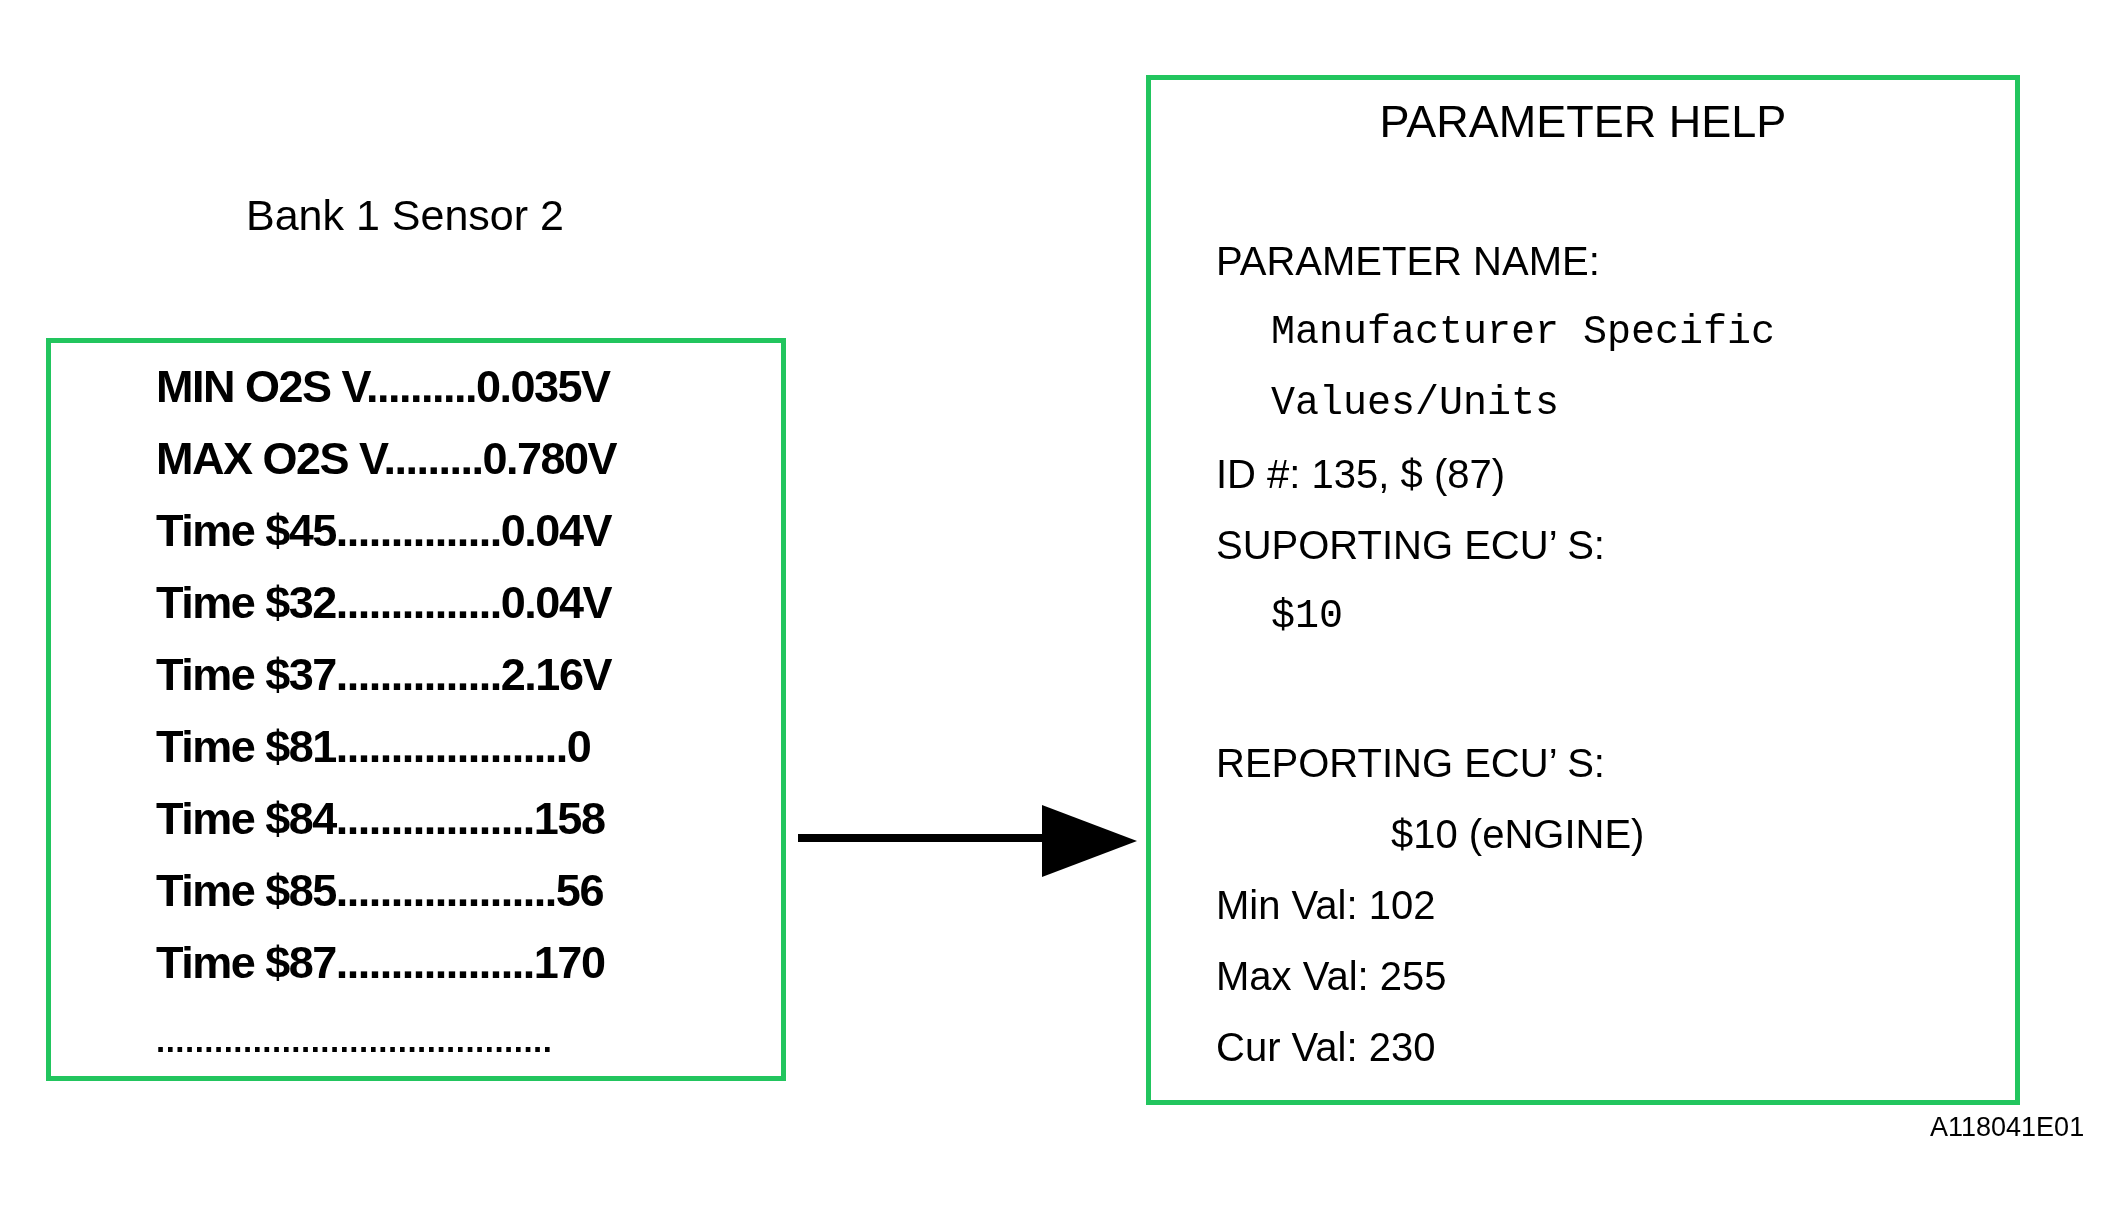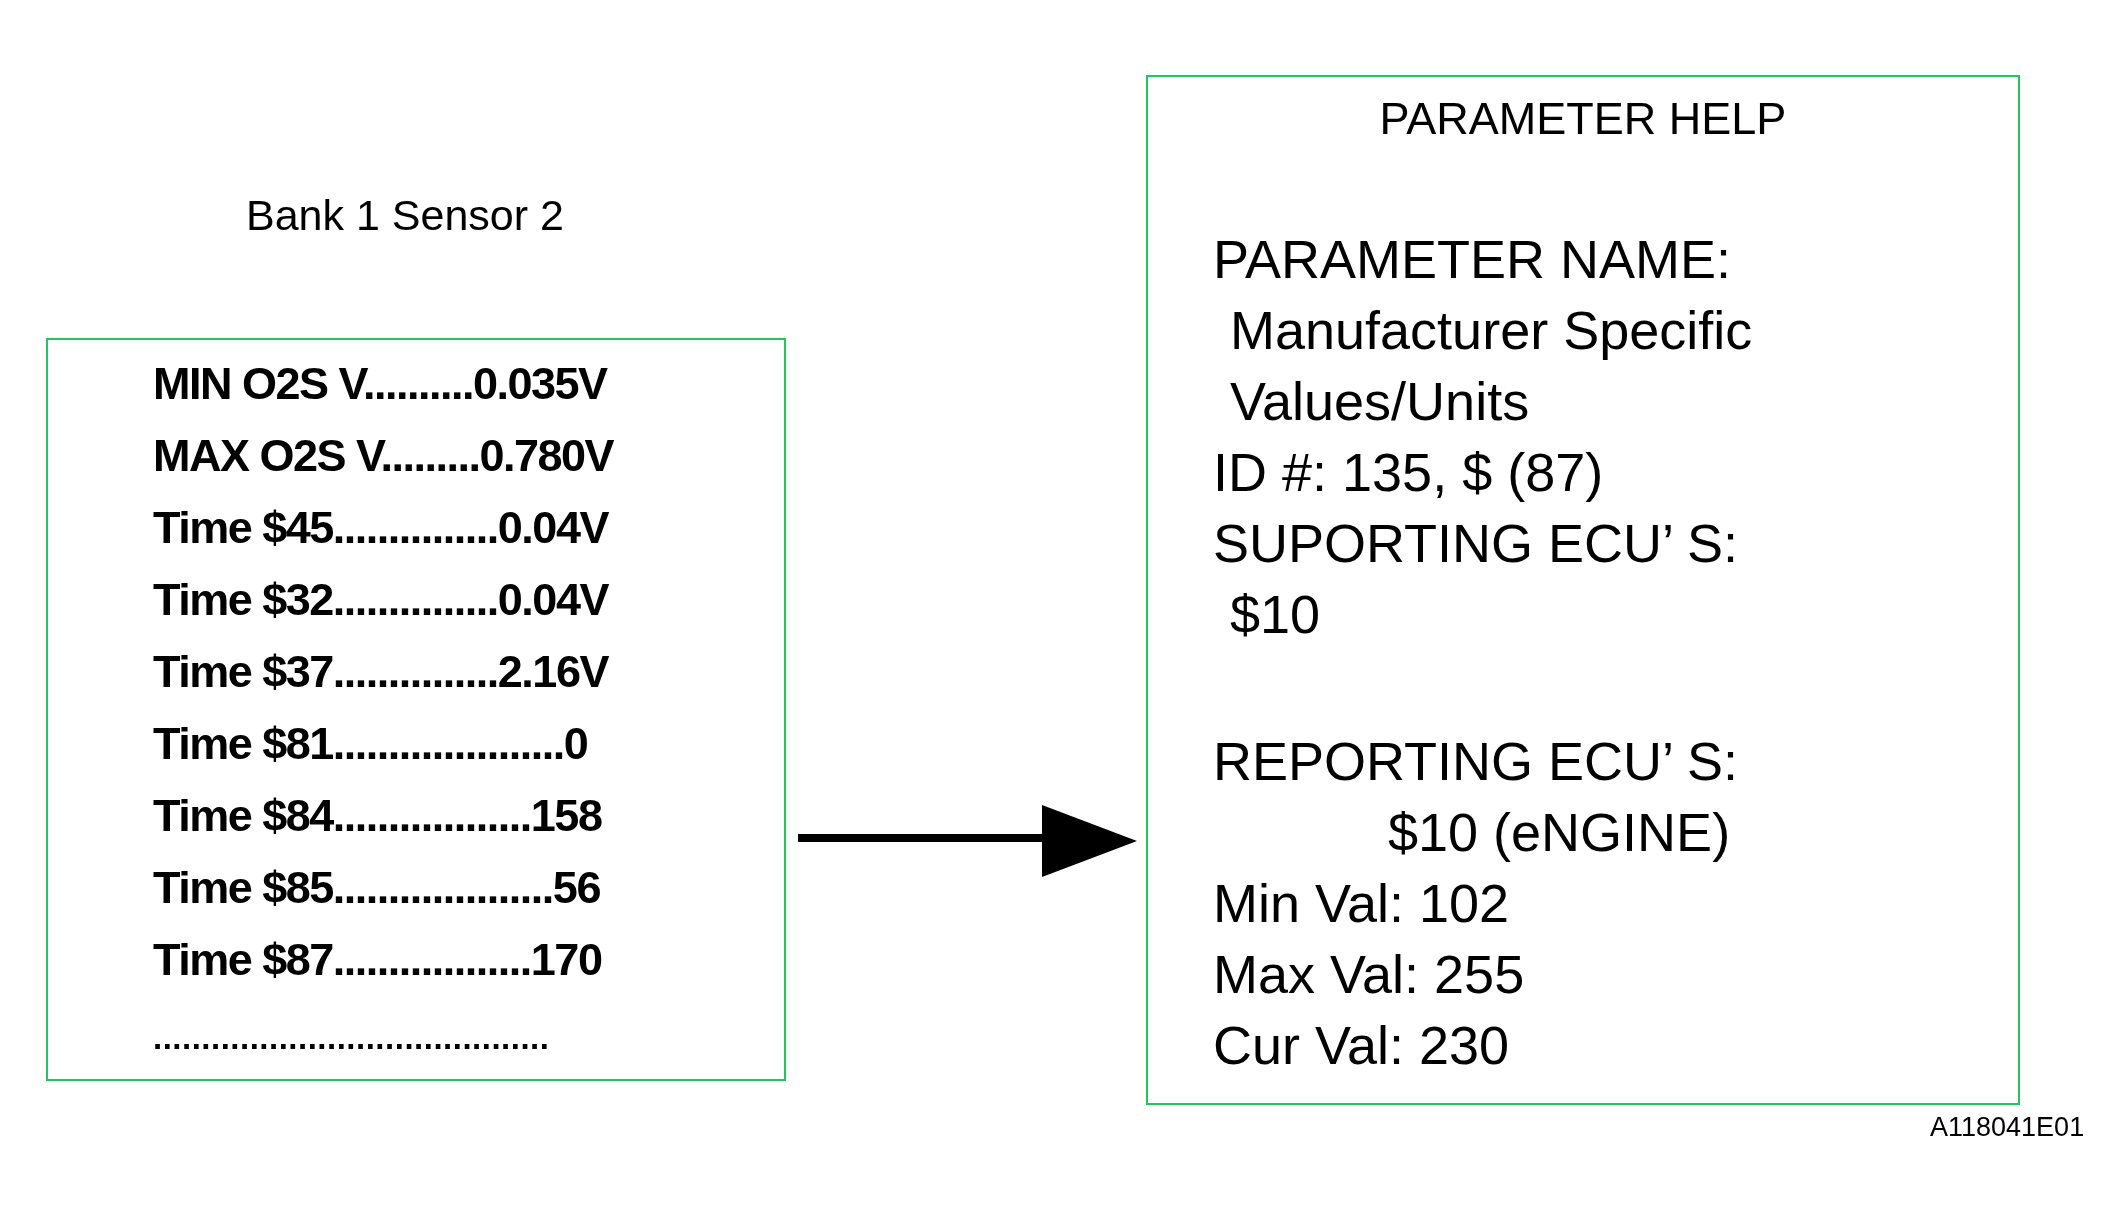--- a/index.html
+++ b/index.html
@@ -12,21 +12,21 @@
   }
   .stage { position: absolute; inset: 0; background: #ffffff; }
 
   
   .caption {
     position: absolute; left: 230px; top: 192px;
     font-size: 43px; line-height: 46px; white-space: pre; margin-left: 16px;
   }
 
   
-  .screen { position: absolute; background: #ffffff; border: 2px solid #22c55e; box-sizing: border-box; }
+  .screen { position: absolute; background: #ffffff; border: 5px solid #22c55e; box-sizing: border-box; }
   .screen.left {
     left: 46px; top: 338px; width: 740px; height: 743px;
     padding: 8px 0 0 105px;
   }
   .dl-row {
     height: 72px; display: flex; align-items: center;
     font-size: 45px; font-weight: bold; letter-spacing: -1.5px;
     white-space: pre;
   }
   .dl-row.dots-row { margin-top: 6px; font-size: 33px; letter-spacing: 0.5px; }
@@ -52,23 +52,23 @@
 
   
   .screen.right { left: 1146px; top: 75px; width: 874px; height: 1030px; }
   .ph-title {
     margin-top: 18px; text-align: center;
     font-size: 45px; line-height: 48px; white-space: pre;
   }
   .ph-lines { margin-top: 80px; }
   .ph-line {
     height: 71px; display: flex; align-items: center;
-    padding-left: 65px; font-size: 54px; white-space: pre;
+    padding-left: 65px; font-size: 40px; white-space: pre;
   }
-  .ph-line.ind1 { padding-left: 82px; }
+  .ph-line.ind1 { padding-left: 120px; font-family: Liberation Mono, monospace; }
   .ph-line.ind2 { padding-left: 240px; }
   .ph-line.gap-above { margin-top: 76px; }
 
   
   .figure-id {
     position: absolute; left: 1930px; top: 1112px;
     font-size: 27px; white-space: pre;
   }
 </style>
 </head>

